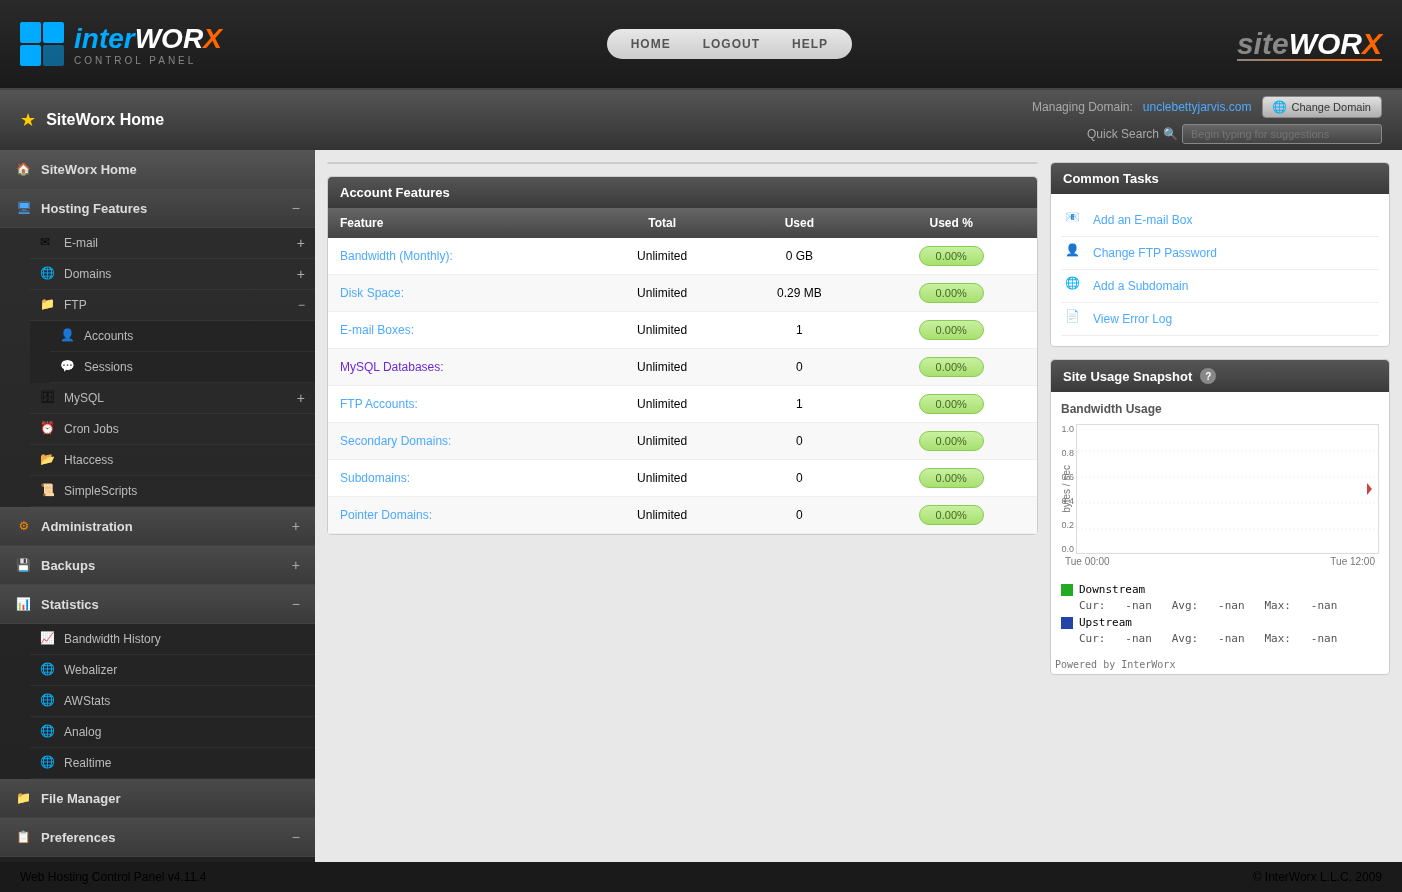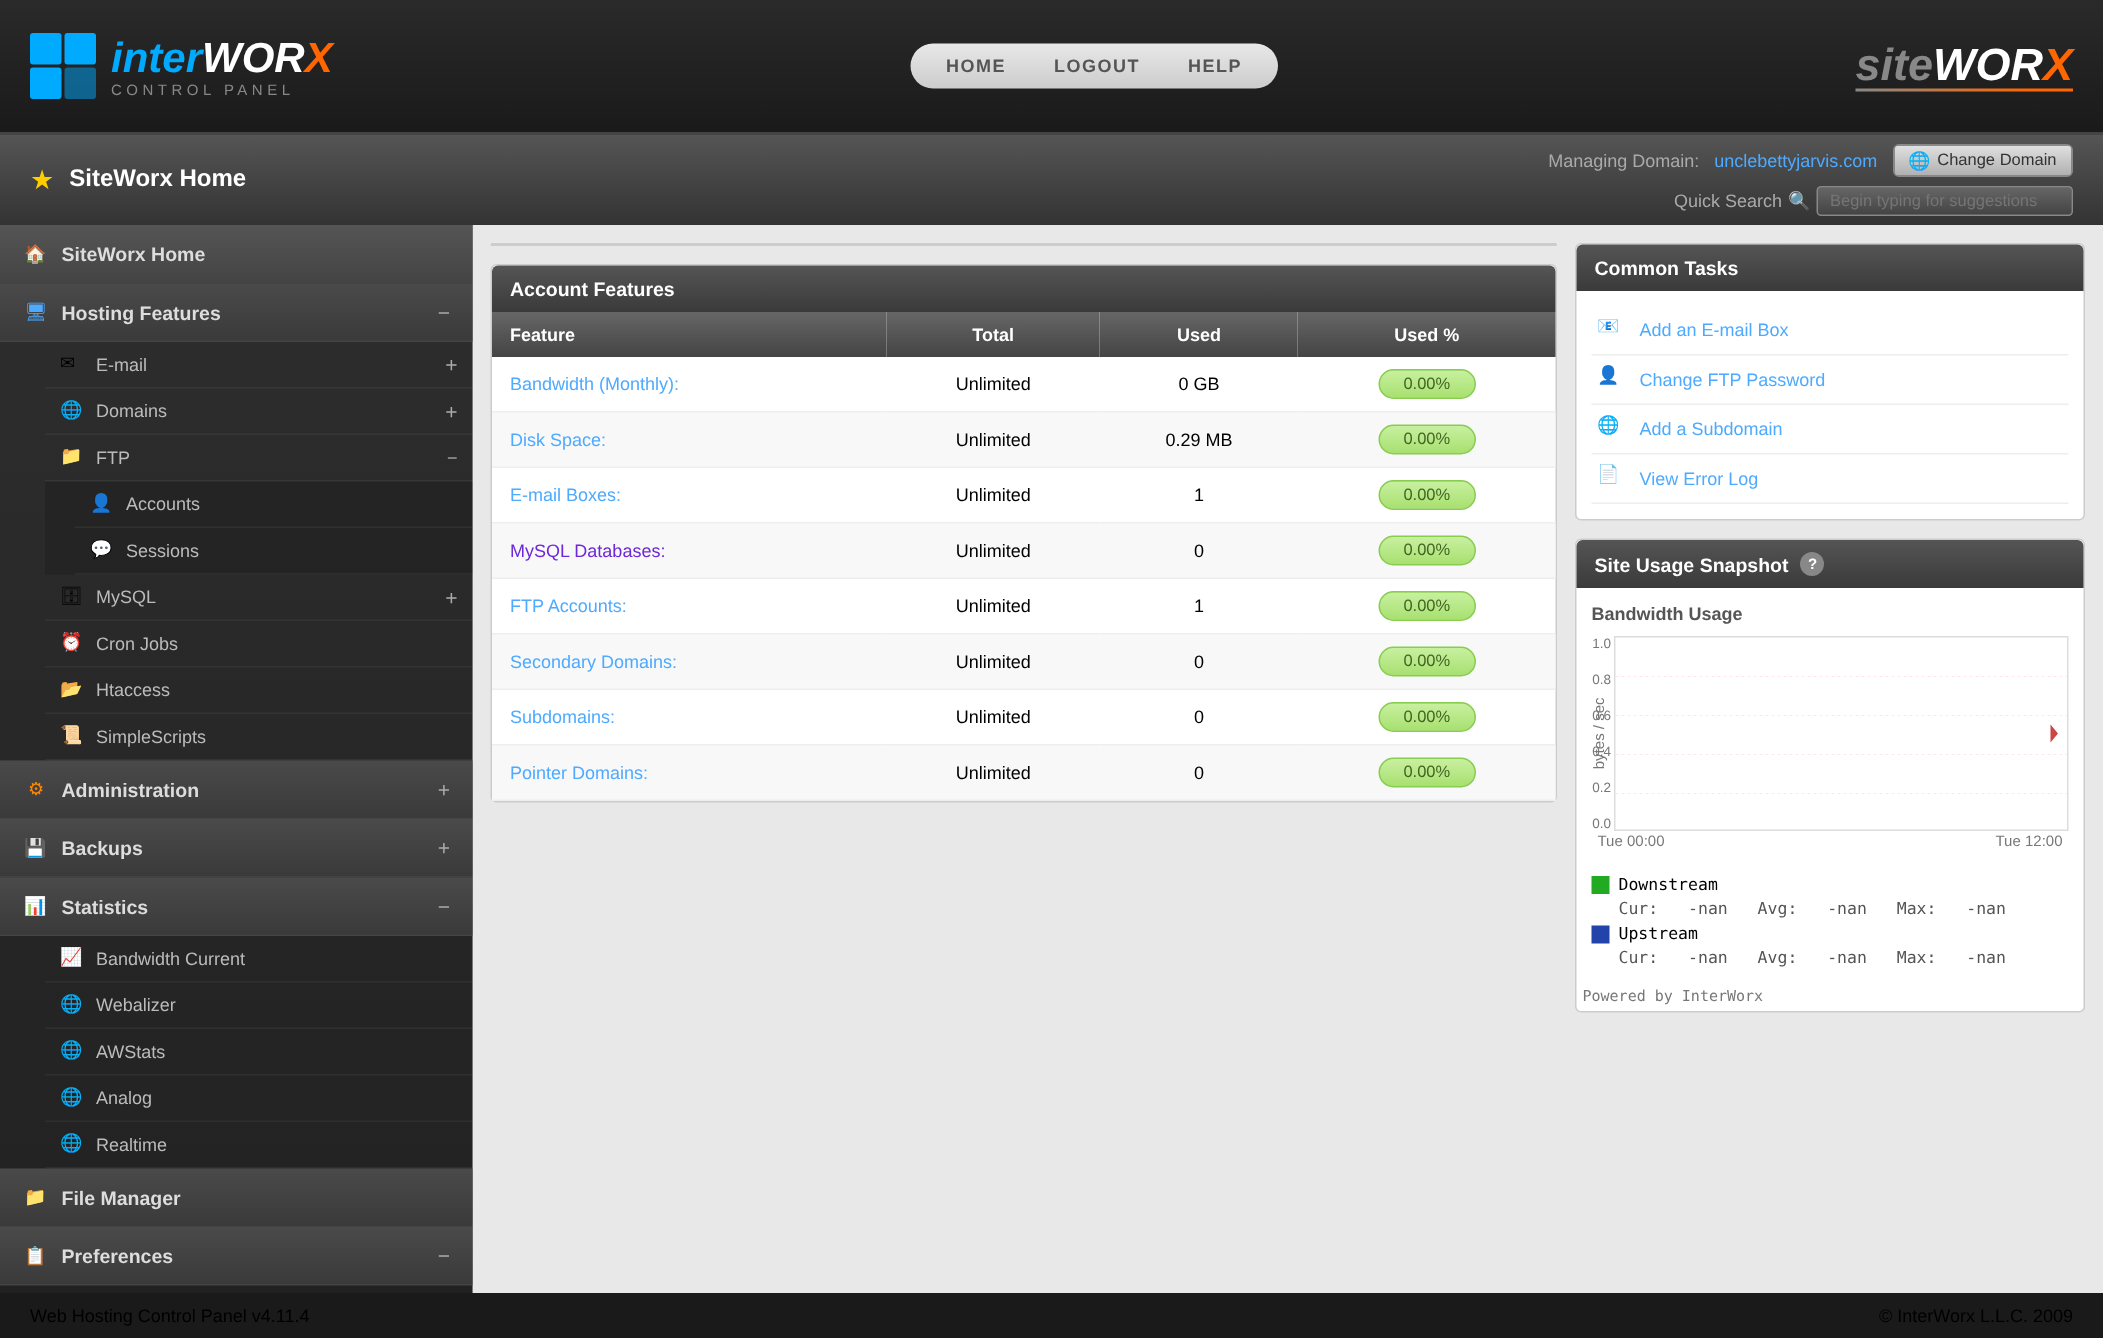--- a/index.html
+++ b/index.html
@@ -13,21 +13,21 @@
     .siteworx-logo { text-align: right; }
 
     
     .sub-header { background: linear-gradient(180deg, #555 0%, #333 100%); height: 60px; display: flex; align-items: center; justify-content: space-between; padding: 0 20px; }
     .breadcrumb-area { display: flex; align-items: center; gap: 10px; }
     .star-icon { color: #ffcc00; font-size: 18px; }
     .page-title { color: #fff; font-size: 16px; font-weight: bold; }
     .right-controls { display: flex; flex-direction: column; align-items: flex-end; gap: 6px; }
     .change-domain-btn { background: linear-gradient(180deg, #e0e0e0 0%, #b0b0b0 100%); border: 1px solid #888; border-radius: 4px; padding: 3px 10px; font-size: 11px; cursor: pointer; color: #333; display: flex; align-items: center; gap: 4px; }
     .quick-search-area { display: flex; align-items: center; gap: 4px; color: #aaa; font-size: 12px; }
-    .search-input { background: linear-gradient(180deg, #666 0%, #444 100%); border: 1px solid #888; border-radius: 3px; padding: 3px 8px; color: #ccc; font-size: 11px; width: 171px; }
+    .search-input { background: linear-gradient(180deg, #666 0%, #444 100%); border: 1px solid #888; border-radius: 3px; padding: 3px 8px; color: #ccc; font-size: 11px; width: 200px; }
 
     
     .main-layout { display: flex; height: calc(892px - 90px - 60px - 30px); }
 
     
     .sidebar { width: 315px; background: linear-gradient(180deg, #3a3a3a 0%, #2a2a2a 100%); overflow-y: auto; flex-shrink: 0; }
     .sidebar-section { }
     .sidebar-item-main { display: flex; align-items: center; padding: 10px 15px; cursor: pointer; border-bottom: 1px solid #444; }
     .sidebar-item-main .icon { width: 18px; height: 18px; margin-right: 8px; display: inline-flex; align-items: center; justify-content: center; }
     .sidebar-item-main .label { color: #ddd; font-size: 13px; font-weight: bold; flex: 1; }
@@ -235,21 +235,21 @@
 
     <div class="sidebar-section">
       <div class="sidebar-item-main" style="background:linear-gradient(180deg,#4a4a4a,#3a3a3a);">
         <span class="icon" style="color:#ff6600;">📊</span>
         <span class="label">Statistics</span>
         <span class="toggle">−</span>
       </div>
       <div class="sidebar-sub">
         <div class="sidebar-sub-item">
           <span class="icon">📈</span>
-          <span class="label">Bandwidth Current</span>
+          <span class="label">Bandwidth History</span>
         </div>
         <div class="sidebar-sub-item">
           <span class="icon">🌐</span>
           <span class="label">Webalizer</span>
         </div>
         <div class="sidebar-sub-item">
           <span class="icon">🌐</span>
           <span class="label">AWStats</span>
         </div>
         <div class="sidebar-sub-item">

